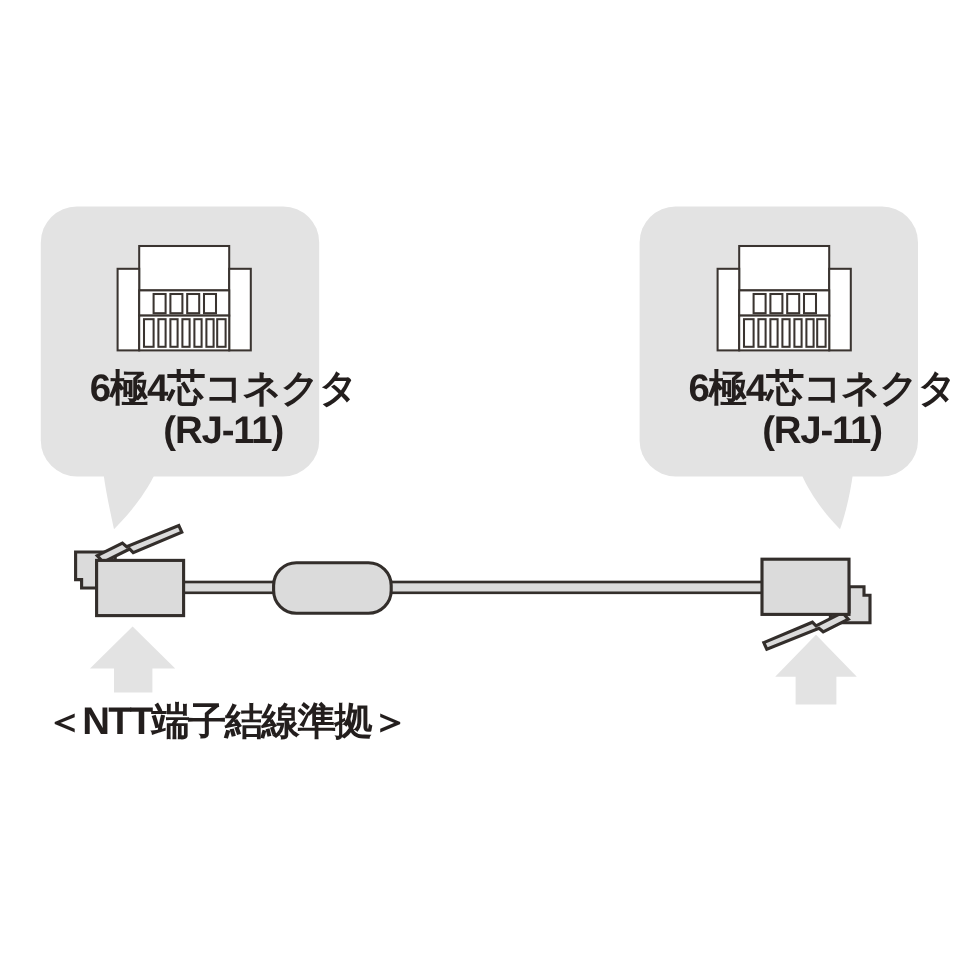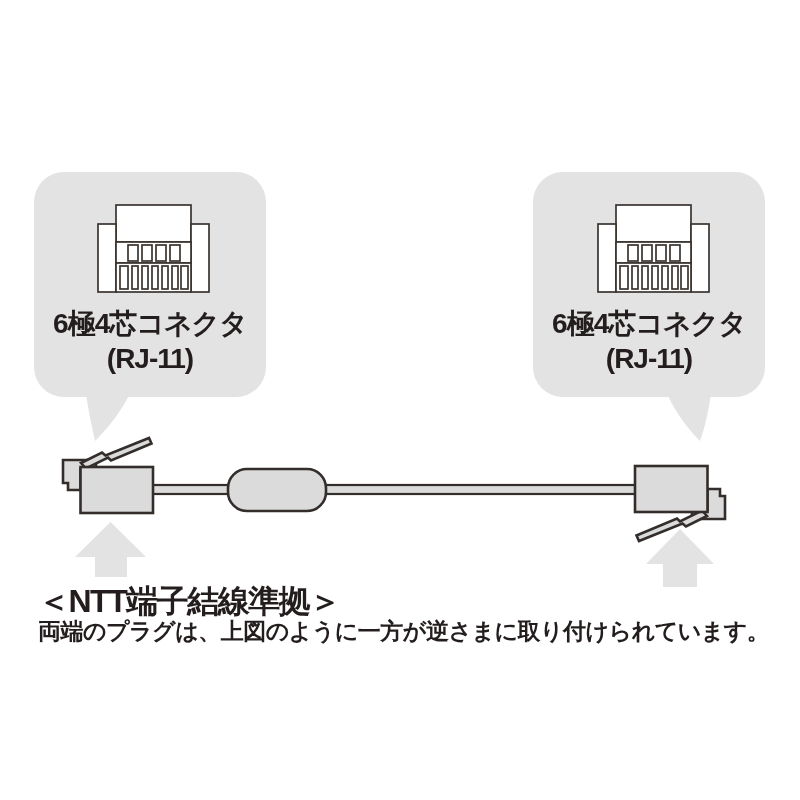--- a/index.html
+++ b/index.html
@@ -11,25 +11,26 @@
     font-family:"Liberation Sans","DejaVu Sans",sans-serif;
     color:#231e1d;
   }
   .stage svg{position:absolute;left:0;top:0;}
   .callout-label{
     position:absolute;
     top:306px;
     width:232px;
     text-align:center;
     font-weight:bold;
-    font-size:28px;
+    font-size:32px;
     line-height:35px;
     letter-spacing:-1px;
     color:#231e1d;
     white-space:nowrap;
+    padding-left:36px;
   }
   .callout-label.left{left:34px;}
   .callout-label.right{left:533px;}
   .footer{
     position:absolute;
     left:38px;
     top:586px;
     width:760px;
   }
   .footer .heading{
@@ -120,16 +121,15 @@
     <div>(RJ-11)</div>
   </div>
 
   <div class="callout-label right">
     <div>6極4芯コネクタ</div>
     <div>(RJ-11)</div>
   </div>
 
   <div class="footer">
     <div class="heading">＜NTT端子結線準拠＞</div>
-    <div class="description">両端のプラグは、上図のように一方が逆さまに取り付けられています。</div>
   </div>
 
 </div>
 
 </body></html>

